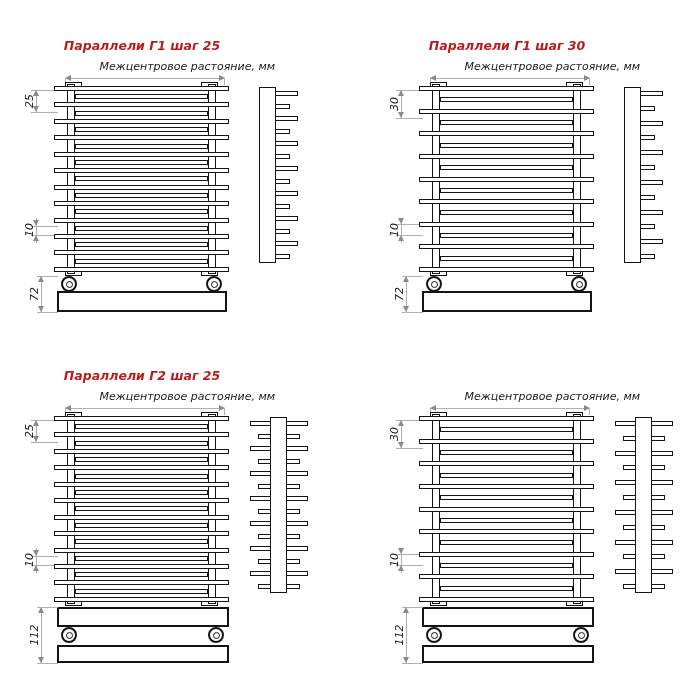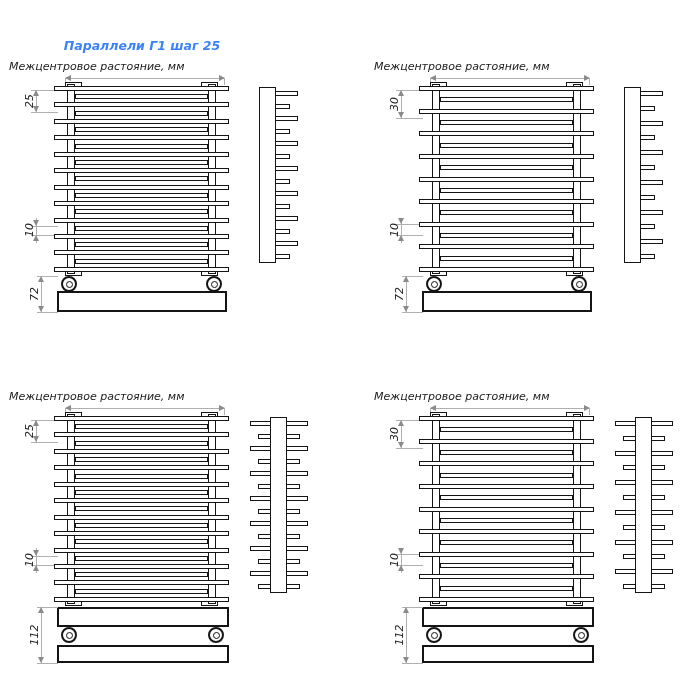--- a/index.html
+++ b/index.html
@@ -5,22 +5,22 @@
   html,body{margin:0;padding:0;background:#fff;}
   .canvas{position:relative;width:700px;height:700px;background:#ffffff;overflow:hidden;
           font-family:"DejaVu Sans",sans-serif;}
   .quad{position:absolute;width:350px;height:345px;}
   #q1{left:1px;top:32px}
   #q2{left:366px;top:32px}
   #q3{left:1px;top:362px}
   #q4{left:366px;top:362px}
 
   .title{position:absolute;top:6px;left:8px;width:266px;text-align:center;
-         font-style:italic;font-weight:bold;font-size:12.5px;color:#3b82f6;white-space:nowrap;}
-  .subtitle{position:absolute;top:28px;left:8px;width:266px;text-align:left;
+         font-style:italic;font-weight:bold;font-size:12.5px;color:#b91c1c;white-space:nowrap;}
+  .subtitle{position:absolute;top:28px;left:8px;width:266px;text-align:right;
          font-style:italic;font-size:11px;color:#1a1a1a;white-space:nowrap;}
 
   
   .hdim{position:absolute;top:46px;left:64px;width:160px;height:1px;background:#b0b0b0;}
   .hdim::before,.hdim::after{content:"";position:absolute;top:0;width:1px;height:7px;background:#b0b0b0;}
   .hdim::before{left:0}
   .hdim::after{right:0}
   .harr{position:absolute;top:-3px;width:0;height:0;border-top:3px solid transparent;border-bottom:3px solid transparent;}
   .harr.l{left:0;border-right:6px solid #8a8a8a;}
   .harr.r{right:0;border-left:6px solid #8a8a8a;}
@@ -209,20 +209,21 @@
       <i class="ext e1"></i>
         <i class="ext e2"></i>
       <i class="vline"></i>
       <i class="varr up"></i>
         <i class="varr dn"></i>
       <div class="vlabel">72</div>
     </div>
   </div>
 
   <div class="quad q-step30 q-g1" id="q2">
+    <div class="title">Параллели Г1 шаг 30</div>
     <div class="subtitle">Межцентровое растояние, мм</div>
     <div class="hdim">
         <i class="harr l"></i>
         <i class="harr r"></i>
       </div>
     <div class="front">
       <div class="riser left"></div>
       <div class="riser right"></div>
       <div class="tab tl"></div>
       <div class="tab tr"></div>
@@ -290,20 +291,21 @@
       <i class="ext e1"></i>
         <i class="ext e2"></i>
       <i class="vline"></i>
       <i class="varr up"></i>
         <i class="varr dn"></i>
       <div class="vlabel">72</div>
     </div>
   </div>
 
   <div class="quad q-step25 q-g2" id="q3">
+    <div class="title">Параллели Г2 шаг 25</div>
     <div class="subtitle">Межцентровое растояние, мм</div>
     <div class="hdim">
         <i class="harr l"></i>
         <i class="harr r"></i>
       </div>
     <div class="front">
       <div class="riser left"></div>
       <div class="riser right"></div>
       <div class="tab tl"></div>
       <div class="tab tr"></div>

